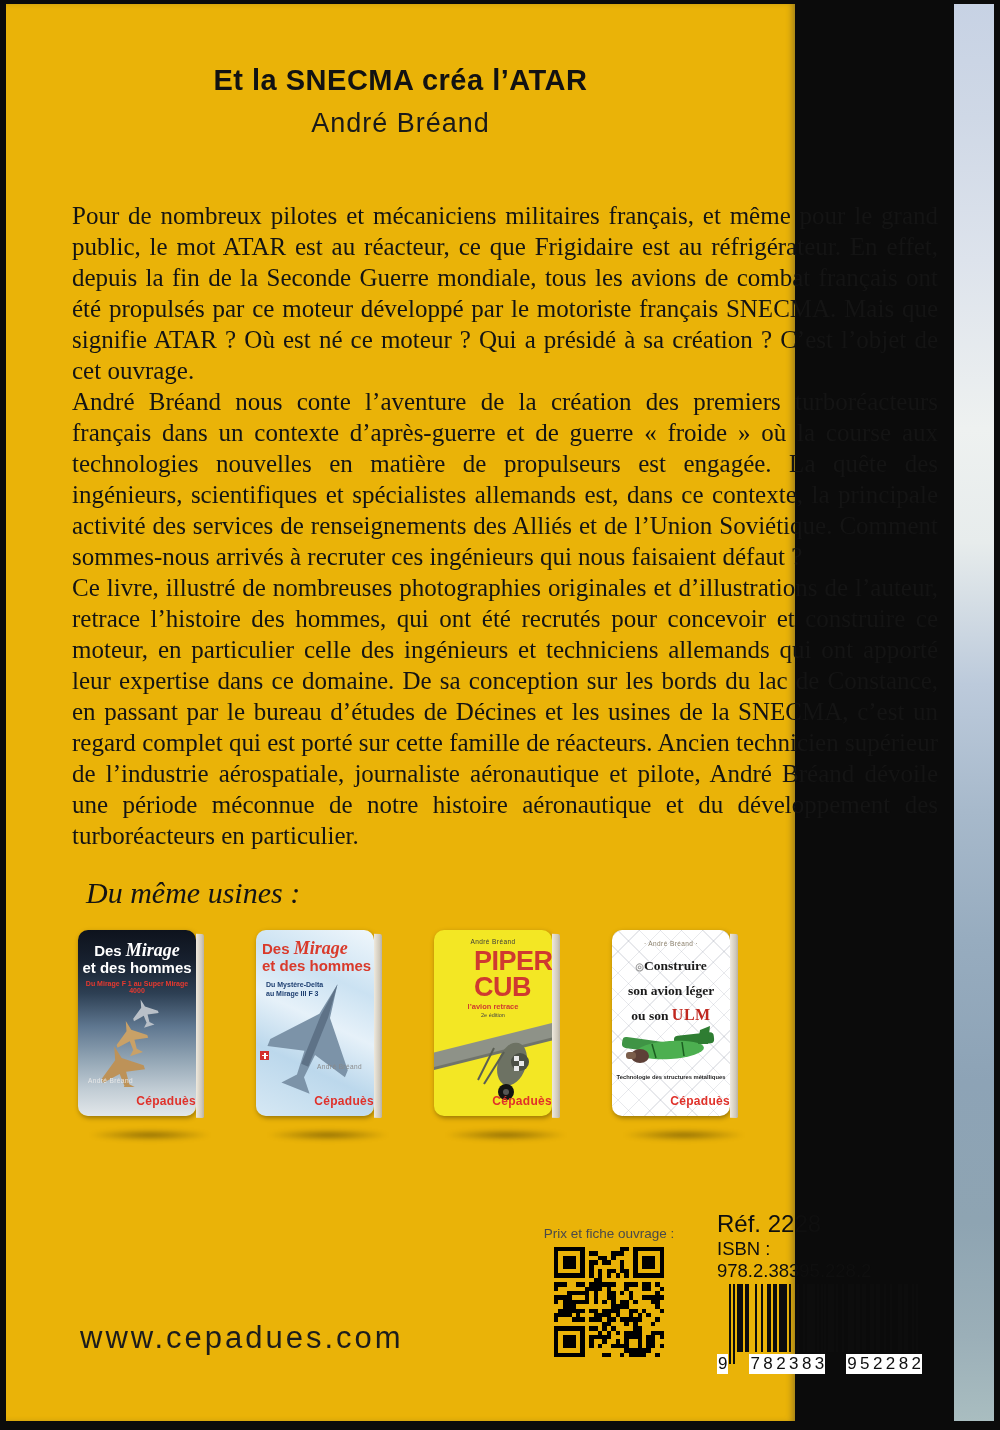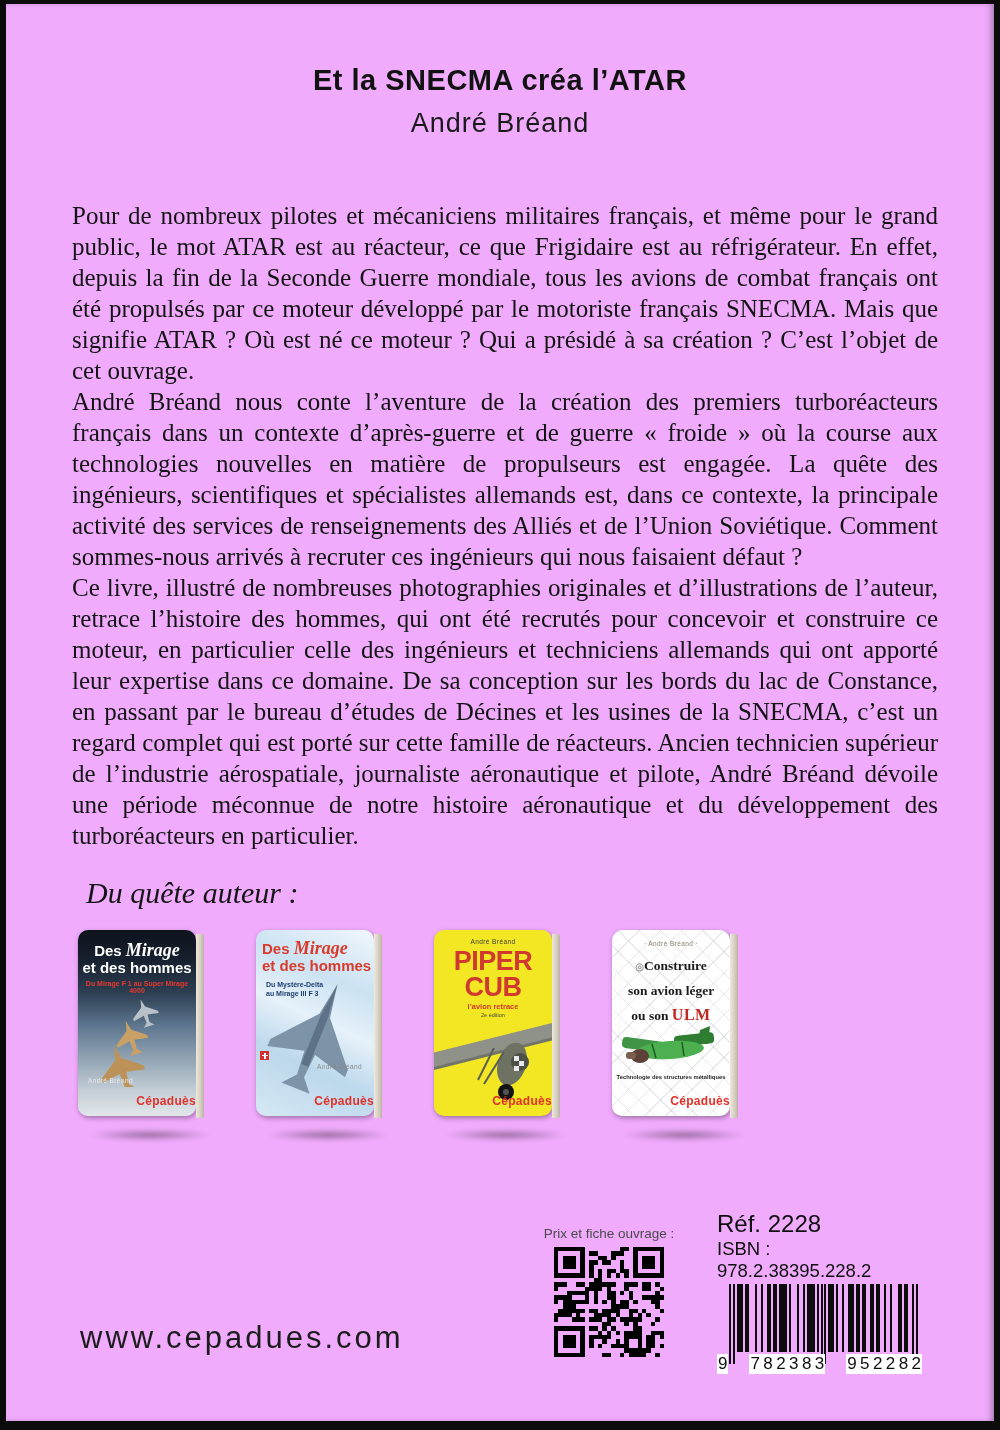--- a/index.html
+++ b/index.html
@@ -5,21 +5,21 @@
   html,body{margin:0;padding:0;background:#222;}
   .frame{position:relative;width:1000px;height:1430px;background:#0b0b0b;overflow:hidden;
          font-family:"Liberation Sans",sans-serif;}
   
   .sky-strip{position:absolute;top:4px;right:6px;bottom:9px;width:40px;
     background:linear-gradient(180deg,
       #c7d2e4 0%, #cfd8e6 8%, #dde3ec 18%, #eef1f0 30%, #e7ecec 38%,
       #bccadb 48%, #a7b9cb 57%, #97acbf 66%, #8da3b6 76%, #8ea4b2 86%,
       #9bafb8 94%, #a9bdc0 100%);}
   
-  .page{position:absolute;top:4px;left:6px;width:988px;bottom:9px;background:#f0abfc;
+  .page{position:absolute;top:4px;left:6px;width:789px;bottom:9px;background:#eab308;
         box-shadow:inset -5px 0 7px -3px rgba(40,45,55,.45);}
 
   .page-title{position:absolute;top:60px;left:0;width:100%;text-align:center;
     font-size:29px;font-weight:bold;color:#121212;letter-spacing:.5px;}
   .page-author{position:absolute;top:104px;left:0;width:100%;text-align:center;
     font-size:27px;color:#1a1a1a;letter-spacing:1px;}
 
   .body-text{position:absolute;top:196px;left:66px;width:866px;
     font-family:"Liberation Serif",serif;font-size:25px;line-height:31px;color:#141414;
     text-align:justify;hyphens:auto;}
@@ -63,22 +63,22 @@
   .b2 .sub{position:absolute;top:50px;left:10px;color:#1d3e70;
            font-size:7px;font-weight:bold;line-height:9px;}
   .b2 .mini-author{position:absolute;bottom:46px;right:12px;color:#8a8a8a;}
   .b2 .flag{position:absolute;left:4px;bottom:56px;width:9px;height:9px;background:#d32f2f;}
   .b2 .flag::before{content:"";position:absolute;left:4px;top:1.5px;width:1.5px;height:6px;background:#fff;}
   .b2 .flag::after{content:"";position:absolute;left:1.5px;top:3.5px;width:6px;height:1.5px;background:#fff;}
 
   
   .book.b3{background:#f3e724;}
   .b3 .mini-author{position:absolute;top:8px;left:0;width:100%;text-align:center;color:#3a3a3a;}
-  .b3 .t1{position:absolute;top:18px;left:0;width:100%;text-align:center;color:#cf3930;
-          font-size:27px;font-weight:bold;line-height:26px;letter-spacing:-.5px;}
+  .b3 .t1{position:absolute;top:18px;left:0;width:100%;text-align:left;color:#cf3930;
+          font-size:27px;font-weight:bold;line-height:26px;letter-spacing:-.5px;padding-left:40px;}
   .b3 .sub{position:absolute;top:72px;left:0;width:100%;text-align:center;color:#cf3930;
            font-size:7.5px;font-weight:bold;}
   .b3 .ed{position:absolute;top:82px;left:0;width:100%;text-align:center;color:#444;font-size:5.5px;}
 
   
   .book.b4{background:
      repeating-linear-gradient(45deg, rgba(150,155,170,.22) 0 1px, transparent 1px 15px),
      repeating-linear-gradient(-45deg, rgba(150,155,170,.22) 0 1px, transparent 1px 15px),
      #ffffff;}
   .b4 .mini-author{position:absolute;top:10px;left:0;width:100%;text-align:center;color:#8a7f6a;}
@@ -116,21 +116,21 @@
 
     <div class="page-title">Et la SNECMA créa l’ATAR</div>
     <div class="page-author">André Bréand</div>
 
     <div class="body-text">
       <p>Pour de nombreux pilotes et mécaniciens militaires français, et même pour le grand public, le mot ATAR est au réacteur, ce que Frigidaire est au réfrigérateur. En effet, depuis la fin de la Seconde Guerre mondiale, tous les avions de combat français ont été propulsés par ce moteur développé par le motoriste français SNECMA. Mais que signifie ATAR ? Où est né ce moteur ? Qui a présidé à sa création ? C’est l’objet de cet ouvrage.</p>
       <p>André Bréand nous conte l’aventure de la création des premiers turboréacteurs français dans un contexte d’après-guerre et de guerre « froide » où la course aux technologies nouvelles en matière de propulseurs est engagée. La quête des ingénieurs, scientifiques et spécialistes allemands est, dans ce contexte, la principale activité des services de renseignements des Alliés et de l’Union Soviétique. Comment sommes-nous arrivés à recruter ces ingénieurs qui nous faisaient défaut ?</p>
       <p>Ce livre, illustré de nombreuses photographies originales et d’illustrations de l’auteur, retrace l’histoire des hommes, qui ont été recrutés pour concevoir et construire ce moteur, en particulier celle des ingénieurs et techniciens allemands qui ont apporté leur expertise dans ce domaine. De sa conception sur les bords du lac de Constance, en passant par le bureau d’études de Décines et les usines de la SNECMA, c’est un regard complet qui est porté sur cette famille de réacteurs. Ancien technicien supérieur de l’industrie aérospatiale, journaliste aéronautique et pilote, André Bréand dévoile une période méconnue de notre histoire aéronautique et du développement des turboréacteurs en particulier.</p>
     </div>
 
-    <div class="same-author">Du quête auteur :</div>
+    <div class="same-author">Du même usines :</div>
 
     <div class="books-row">
 
       <div class="book-wrap">
         <div class="book b1">
           <div class="t1">
             <span>Des</span>
             <span class="script">Mirage</span><br>
             <span>et des hommes</span>
           </div>

